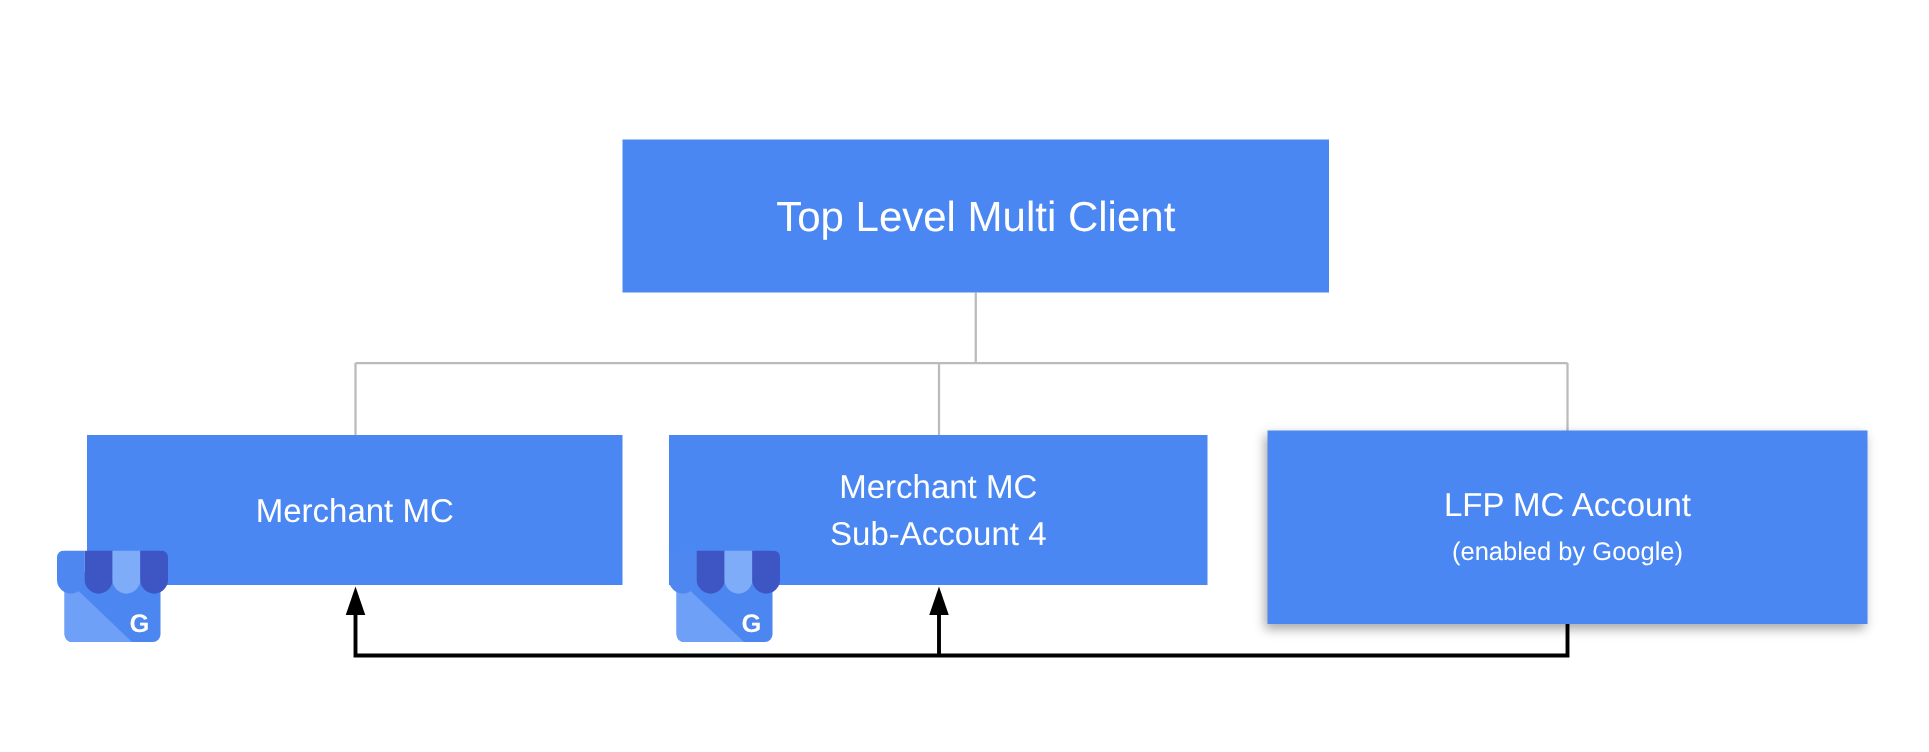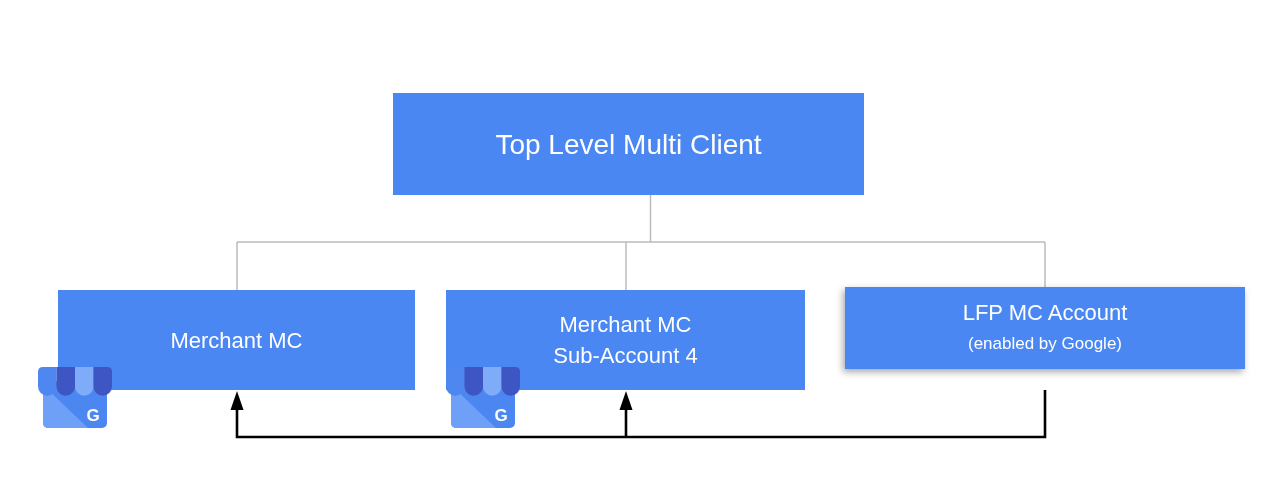--- a/index.html
+++ b/index.html
@@ -44,33 +44,33 @@
     color: var(--node-text, #ffffff);
     display: flex;
     flex-direction: column;
     align-items: center;
     justify-content: center;
     text-align: center;
     z-index: 1;
   }
   .node .line1, .node .line2 { display: block; }
   .node-root {
-    left: 393px; top: 93px; width: 471px; height: 102px;
+    left: 415px; top: 93px; width: 471px; height: 102px;
     font-size: 28px; line-height: 41px; font-weight: 400;
   }
   .node-sub1 {
     left: 58px; top: 290px; width: 357px; height: 100px;
     font-size: 22px; line-height: 31px;
   }
   .node-sub2 {
     left: 446px; top: 290px; width: 359px; height: 100px;
     font-size: 22px; line-height: 31px;
   }
   .node-lfp {
-    left: 845px; top: 287px; width: 400px; height: 82px;
+    left: 845px; top: 287px; width: 400px; height: 129px;
     font-size: 22px; line-height: 31px;
     box-shadow: -2px 3px 7px rgba(0,0,0,0.35);
   }
   .node-lfp .line2 { font-size: 17px; }
   .biz-icon {
     position: absolute;
     width: 74px;
     height: 62px;
     z-index: 2;
   }

